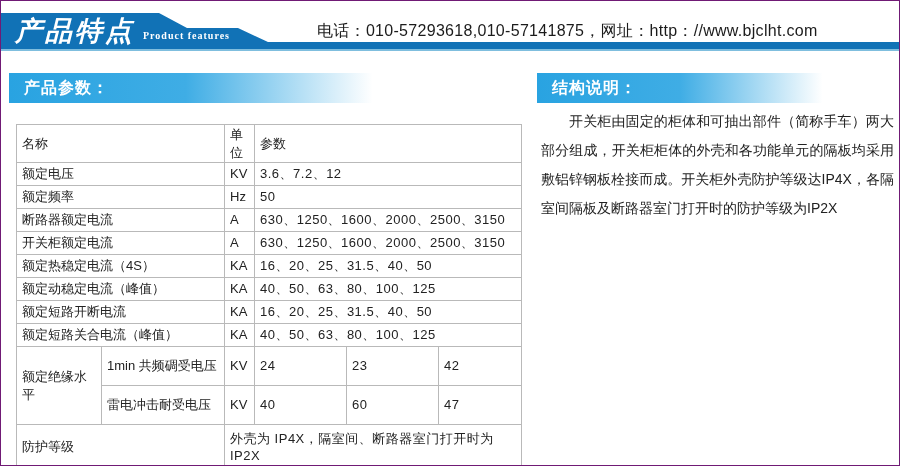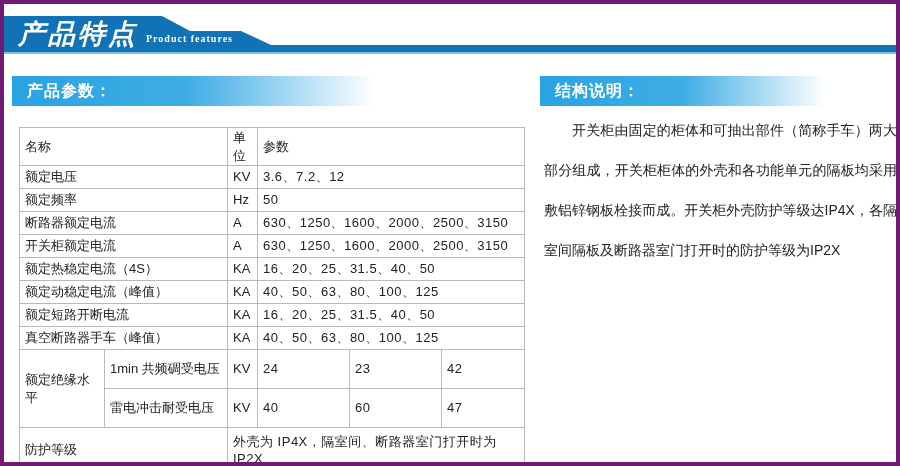--- a/index.html
+++ b/index.html
@@ -1,18 +1,18 @@
 <!DOCTYPE html>
 <html><head>
 <meta charset="utf-8">
 <style>
   html,body{margin:0;padding:0;background:#ffffff;}
   .page{
     position:relative;width:900px;height:466px;background:#ffffff;
-    border:4px solid #701a75;box-sizing:border-box;overflow:hidden;
+    border:1px solid #701a75;box-sizing:border-box;overflow:hidden;
     font-family:"Liberation Sans", sans-serif;
   }
   
   .top-banner-shape{
     position:absolute;top:0;left:0;width:900px;height:50px;background:#1172b6;
     clip-path:polygon(0 12px,158px 12px,186px 27px,237px 27px,267px 41px,900px 41px,900px 48px,0 48px);
   }
   .top-underline{position:absolute;top:48px;left:0;width:900px;height:2px;background:#7fbede;}
   .banner-title{
     position:absolute;left:14px;top:12px;font-size:27px;font-weight:bold;color:#ffffff;
@@ -40,33 +40,34 @@
     border:1px solid #b9b9b9;font-size:13px;color:#222222;padding:1px 5px;
     vertical-align:middle;overflow:hidden;line-height:1.35;
   }
   tr.r-simple td{height:20px;}
   tr.r-ins td{height:36px;}
   tr.r-prot td{height:42px;}
   td.val{letter-spacing:0.5px;margin-left:8px;}
   
   .structure-text{
     position:absolute;left:540px;top:106px;width:353px;
-    font-size:14px;line-height:40px;color:#222222;text-align:justify;
+    font-size:14px;line-height:29px;color:#222222;text-align:justify;
   }
   .structure-text p{margin:0 0 11px 0;text-indent:2em;}
 </style>
 </head>
 <body>
 
 <div class="page">
 
   <div class="top-banner-shape"></div>
   <div class="top-underline"></div>
   <div class="banner-title">产品特点</div>
   <div class="banner-subtitle">Product  features</div>
+  <div class="contact">电话：010-57293618,010-57141875，网址：http：//www.bjclht.com</div>
 
   <div class="section-banner left-banner">产品参数：</div>
   <div class="section-banner right-banner">结构说明：</div>
 
   <table class="params">
     <colgroup>
       <col style="width:85px">
         <col style="width:123px">
         <col style="width:30px">
       <col style="width:92px">
@@ -108,21 +109,21 @@
       <td colspan="2">额定动稳定电流（峰值）</td>
       <td>KA</td>
       <td colspan="3" class="val">40、50、63、80、100、125</td>
     </tr>
     <tr class="r-simple">
       <td colspan="2">额定短路开断电流</td>
       <td>KA</td>
       <td colspan="3" class="val">16、20、25、31.5、40、50</td>
     </tr>
     <tr class="r-simple">
-      <td colspan="2">真空断路器手车（峰值）</td>
+      <td colspan="2">额定短路关合电流（峰值）</td>
       <td>KA</td>
       <td colspan="3" class="val">40、50、63、80、100、125</td>
     </tr>
     <tr class="r-ins">
       <td rowspan="2">额定绝缘水平</td>
       <td>1min 共频碉受电压</td>
       <td>KV</td>
       <td class="val">24</td>
       <td class="val">23</td>
       <td class="val">42</td>

